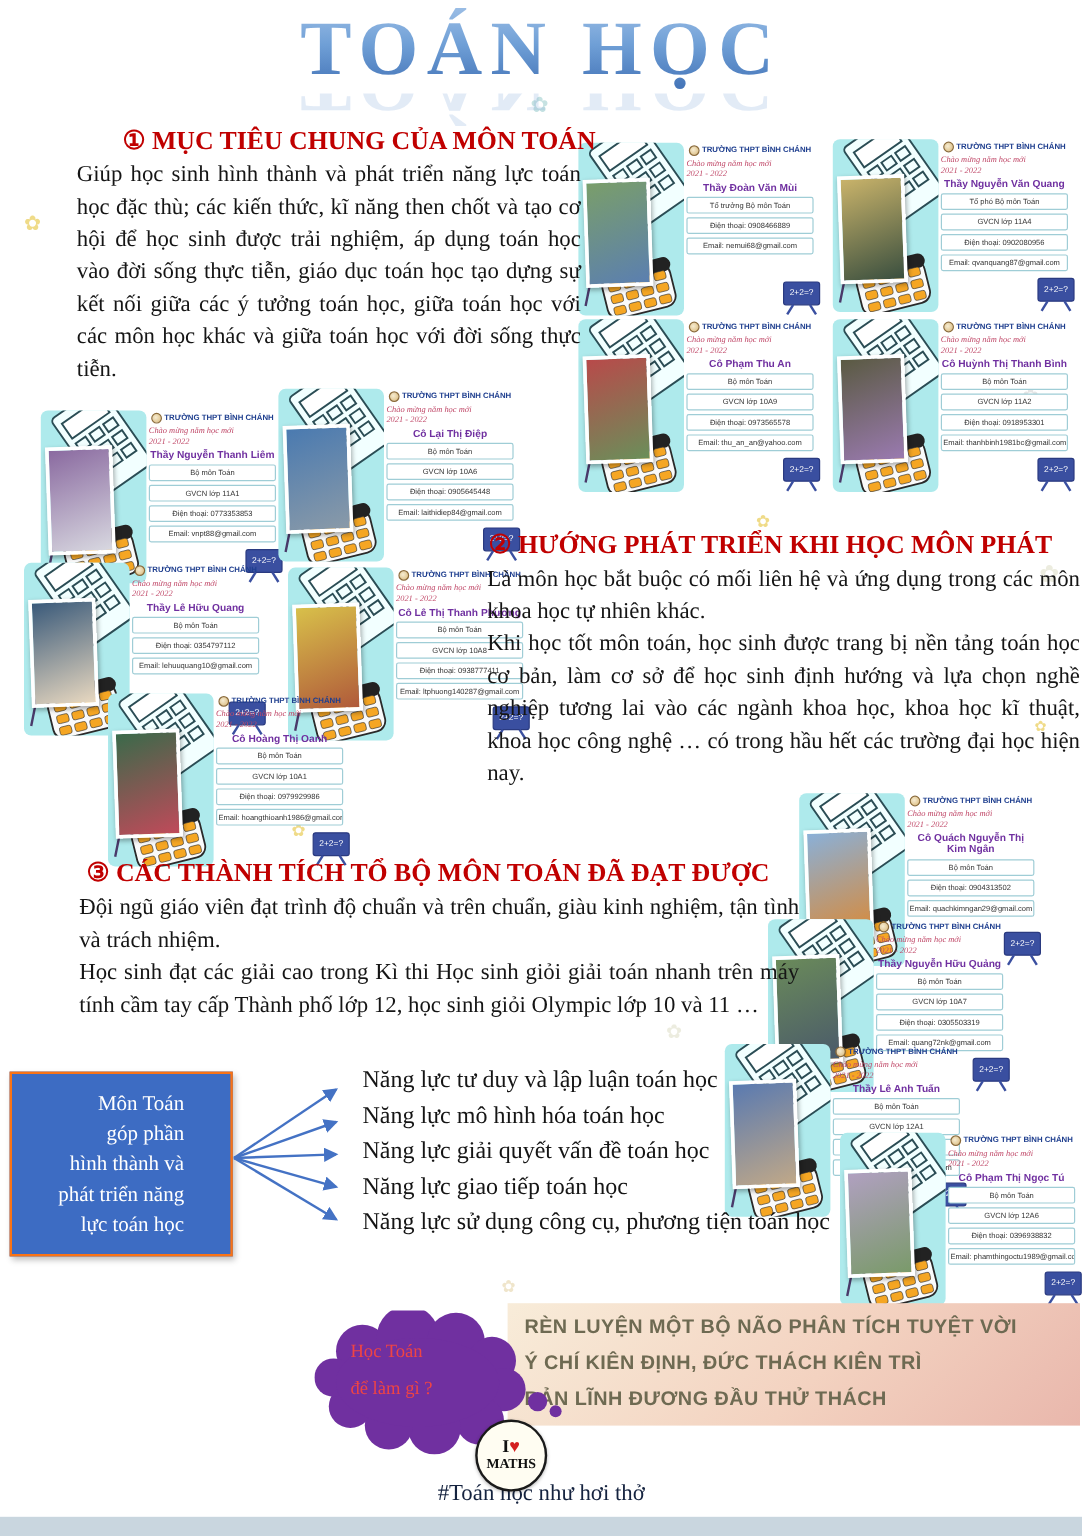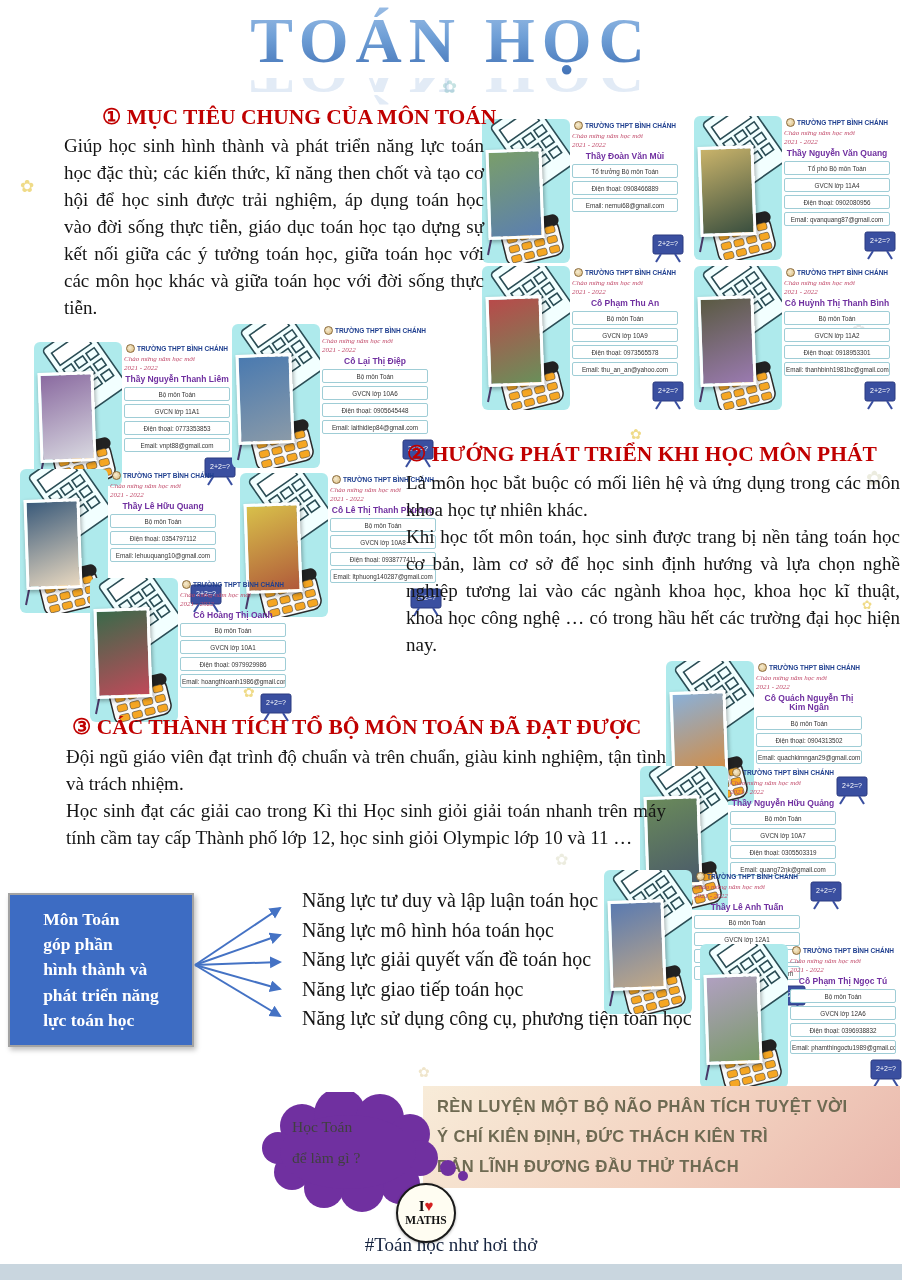--- a/index.html
+++ b/index.html
@@ -45,29 +45,29 @@
             background:radial-gradient(circle at 40% 40%,#f6ecd2,#d8b878);flex:0 0 auto;}
   .cgreet{font-style:italic;font-size:7px;color:#c04868;margin-top:2px;line-height:1.25;}
   .cname{font-family:"Liberation Sans",sans-serif;font-weight:bold;font-size:8.5px;color:#7030a0;
          text-align:center;margin:2px 0 3px;line-height:1.15;}
   .crow{background:#fff;border:1px solid #9fcdd6;border-radius:2px;
         font-family:"Liberation Sans",sans-serif;font-size:6.3px;color:#333;
         text-align:center;padding:2.5px 1px;margin-bottom:3px;white-space:nowrap;overflow:hidden;}
   .cboard{position:absolute;right:2px;bottom:2px;}
   
   .blue-box{position:absolute;left:8px;top:893px;width:182px;height:150px;background:var(--blue_box);
-            border:2px solid #a3a3a3;box-shadow:2px 3px 5px rgba(0,0,0,.25);display:flex;align-items:center;
-            justify-content:center;text-align:left;color:#fff;font-weight:bold;font-size:17.5px;
+            border:2px solid #f97316;box-shadow:2px 3px 5px rgba(0,0,0,.25);display:flex;align-items:center;
+            justify-content:center;text-align:right;color:#fff;font-weight:normal;font-size:17.5px;
             line-height:1.45;white-space:pre-line;z-index:3;}
   .arrows{position:absolute;left:192px;top:895px;z-index:3;}
   .comp-list{position:absolute;left:290px;top:889px;width:430px;z-index:3;margin-left:12px;}
   .comp-item{font-size:20px;color:#151515;margin-bottom:6.5px;}
   
   .bubble{position:absolute;left:262px;top:1092px;width:215px;height:120px;z-index:4;}
-  .bubble-text{position:absolute;left:30px;top:26px;width:125px;color:#404040;font-size:15.5px;line-height:1.1;}
+  .bubble-text{position:absolute;left:30px;top:26px;width:125px;color:#ef4444;font-size:15.5px;line-height:1.1;}
   .bubble-text .bl{margin-bottom:14px;}
   
   .quote{position:absolute;left:423px;top:1086px;width:477px;height:102px;z-index:2;
          background:linear-gradient(135deg,#f8ecd9 0%,#f3d2c0 55%,#e9b7ac 100%);
          padding:11px 0 16px 14px;box-sizing:border-box;}
   .quote-line{font-family:"Liberation Sans",sans-serif;font-weight:600;font-size:16.5px;
               letter-spacing:.4px;color:#6e6a52;margin-bottom:11px;}
   
   .badge{position:absolute;left:396px;top:1183px;width:56px;height:56px;border-radius:50%;z-index:5;
          background:#fffdf2;border:2px solid #1a1a1a;box-shadow:0 1px 3px rgba(0,0,0,.3);

